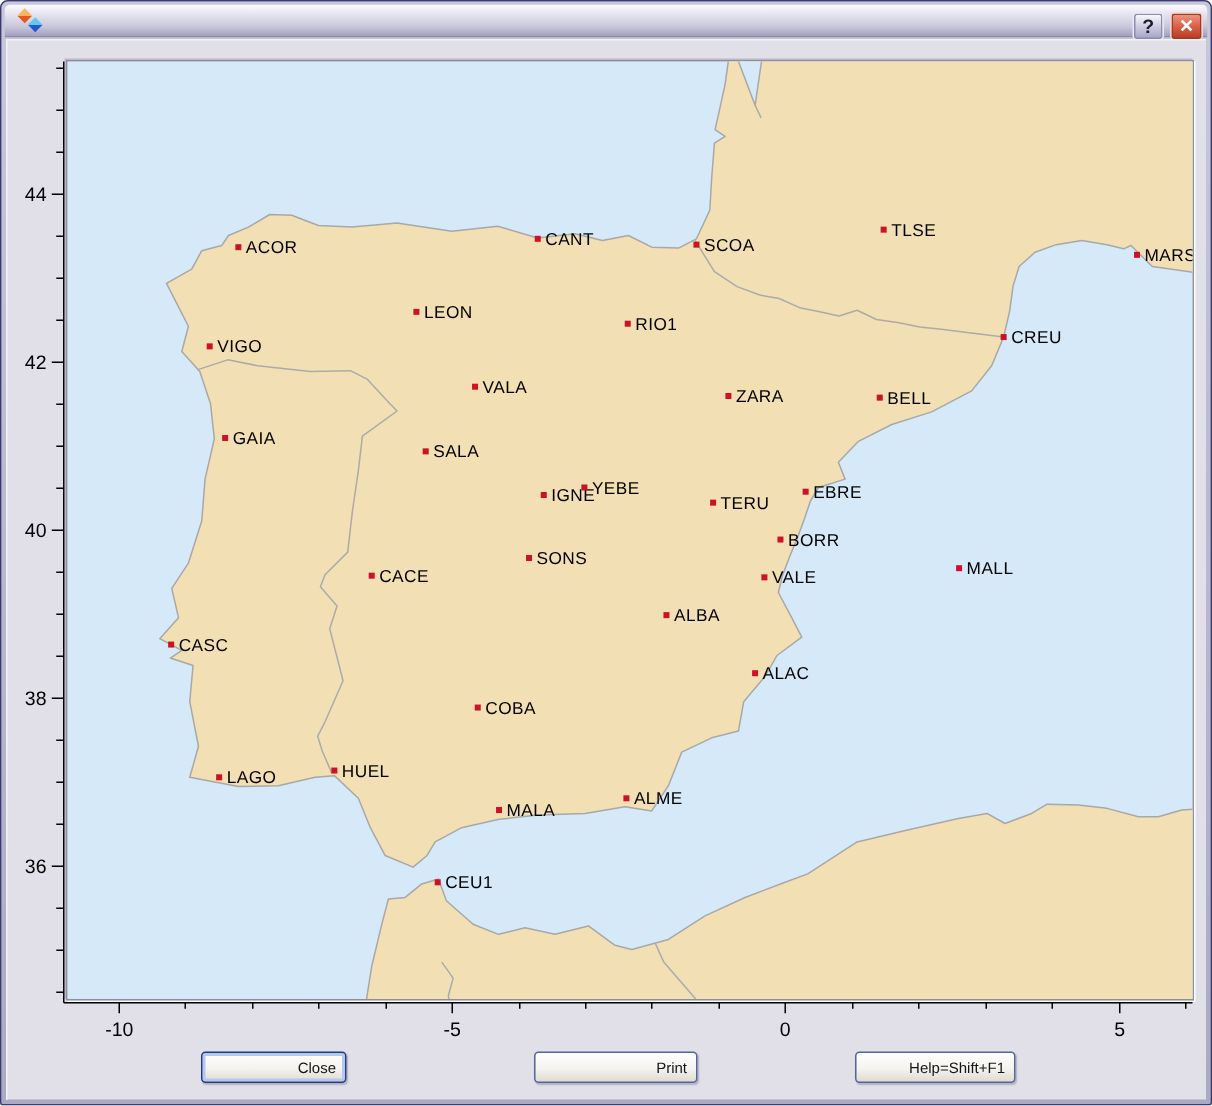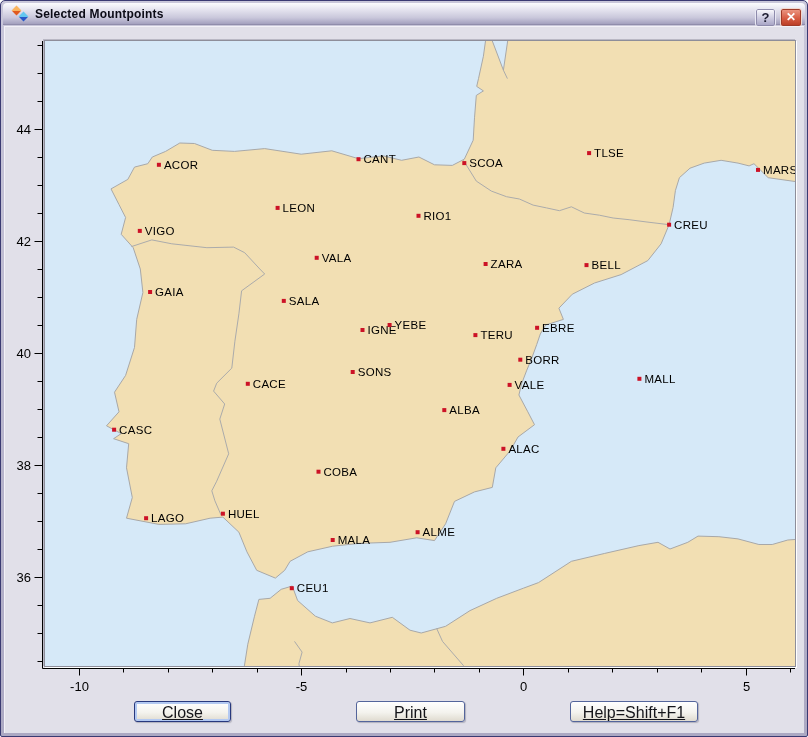--- a/index.html
+++ b/index.html
@@ -58,44 +58,42 @@
   }
   #map-svg{display:block;}
   #map-svg text{font-family:"Liberation Sans", sans-serif;letter-spacing:0.3px;}
   #axes-svg{position:absolute;left:0;top:0;pointer-events:none;}
   #axes-svg text{font-family:"Liberation Sans", sans-serif;}
 
   .xp-btn{
     position:absolute;height:21px;
     border:1px solid #54659B;border-radius:3px;
     background:linear-gradient(180deg,#FFFFFF,#F4F3EE 55%,#DFDBD0);
-    font-size:16px;color:#15151A;text-align:center;line-height:19px;
+    font-size:10px;color:#15151A;text-align:right;line-height:19px;
     box-shadow:1px 1px 1px rgba(90,90,110,0.35);
     cursor:default;
-    text-decoration:underline;
   }
   .btn-close-footer{
     left:133px;top:700px;width:97px;
     border:1px solid #28397E;
     box-shadow:inset 0 0 0 2px #B3C9F2, 1px 1px 1px rgba(90,90,110,0.35);
   }
   .btn-print{left:355px;top:700px;width:109px;}
-  .btn-help-footer{left:569px;top:700px;width:128px;}
+  .btn-help-footer{left:569px;top:700px;width:107px;}
 </style>
 </head>
 <body>
 
 <div class="window">
 
   <div class="titlebar">
     <span class="app-icon">
       <span class="d1"></span>
       <span class="d2"></span>
     </span>
-    <span class="title-text">Selected Mountpoints</span>
     <span class="tb-btn tb-help">?</span>
     <span class="tb-btn tb-close">✕</span>
   </div>
 
   <div class="client"></div>
 
   <div class="map-panel">
     <svg id="map-svg" width="750" height="625">
         <rect x="0" y="0" width="750" height="625" fill="#D6E9F8"></rect>
         <path d="M441.5,-7.2 L438.4,15.2 L433.5,37.6 L431.7,45.4 L438.4,49.9 L431.3,54.4 L429.5,76.8 L428.2,99.2 L419.3,118.2 L407.3,124.4 L389.5,123.8 L373.9,116.0 L356.6,119.3 L338.4,114.9 L313.5,117.7 L286.8,109.8 L256.2,113.2 L219.7,107.6 L189.5,110.4 L167.3,109.3 L149.5,102.5 L134.8,102.0 L120.6,110.4 L107.3,116.0 L102.8,122.7 L89.5,126.1 L82.8,138.4 L66.0,147.9 L74.0,163.6 L80.6,176.5 L76.2,193.3 L88.2,206.7 L95.3,228.0 L97.9,251.5 L91.7,278.4 L89.5,306.4 L80.6,334.4 L69.5,351.2 L74.0,370.8 L61.5,384.8 L76.2,392.6 L68.6,397.7 L83.7,402.7 L81.5,426.8 L87.3,456.5 L81.5,477.2 L113.9,483.4 L140.6,482.8 L165.1,477.2 L177.9,476.1 L193.9,491.2 L201.9,510.8 L211.7,529.3 L230.4,537.1 L239.7,529.3 L245.1,520.3 L262.8,510.8 L287.7,505.2 L313.9,502.4 L345.0,501.3 L371.7,496.8 L389.5,499.6 L400.6,482.8 L409.5,460.4 L429.5,450.9 L447.3,446.4 L450.8,426.8 L465.0,410.0 L473.0,396.0 L489.5,383.7 L482.8,370.8 L473.9,354.0 L476.6,342.8 L481.5,329.9 L486.4,318.2 L491.7,303.6 L495.3,293.0 L500.6,284.0 L518.4,278.4 L513.9,267.2 L527.3,253.2 L549.5,242.0 L576.1,233.6 L602.8,219.6 L616.1,202.8 L624.1,183.7 L628.1,166.4 L630.4,149.6 L634.4,136.7 L645.0,127.2 L659.2,122.1 L676.1,119.3 L693.0,122.1 L704.1,124.9 L709.0,122.7 L723.2,136.7 L758.4,141.7 L758.4,-7.2 Z" fill="#F2DFB3" stroke="#A8A8A8" stroke-width="1" stroke-linejoin="round"></path>

